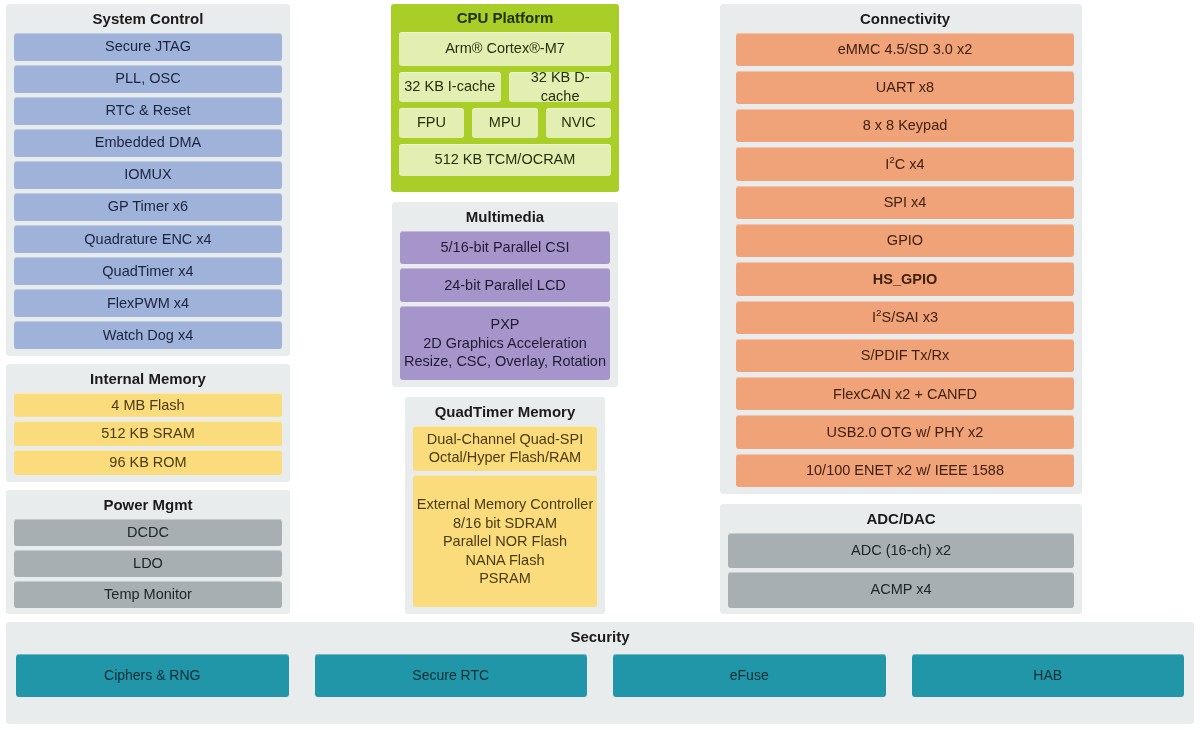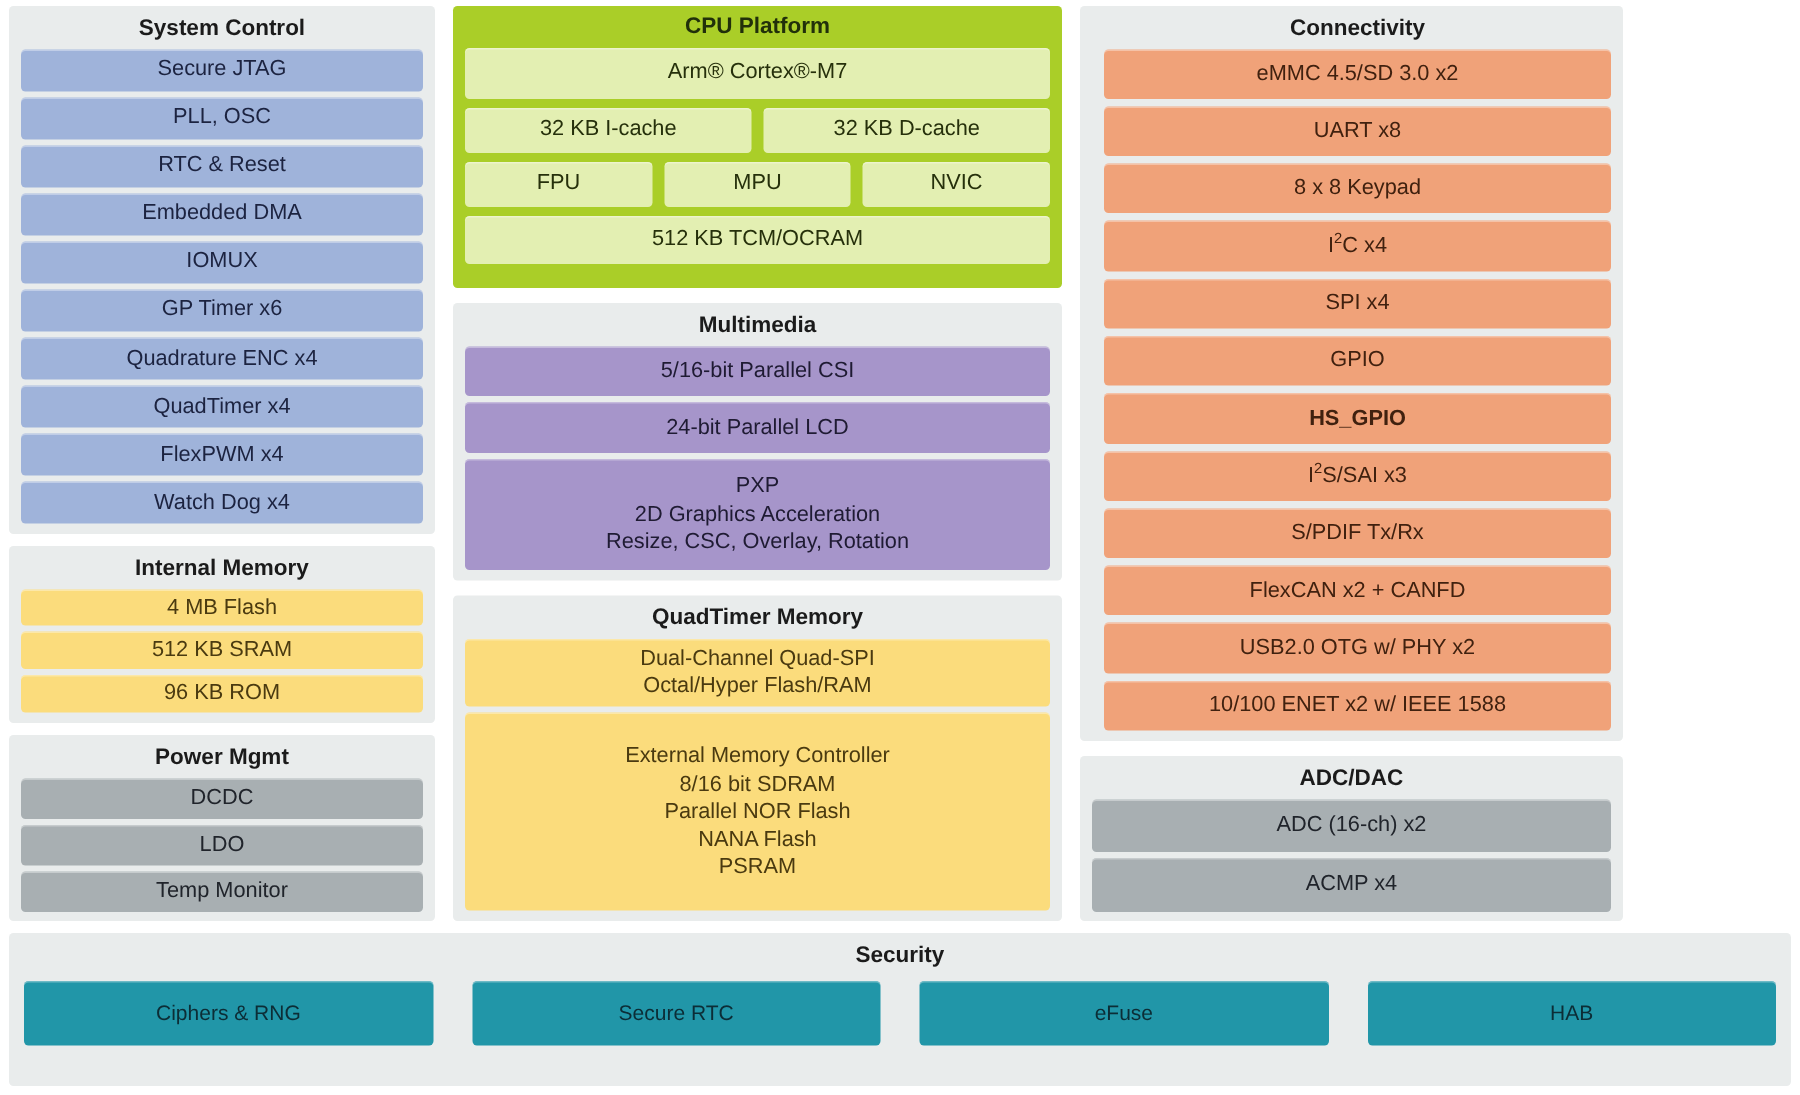--- a/index.html
+++ b/index.html
@@ -17,21 +17,21 @@
     display: flex;
     flex-direction: column;
   }
   .columns {
     display: flex;
     flex-direction: row;
     gap: 12px;
     height: 614px;
   }
   .col-left  { width: 284px; display: flex; flex-direction: column; gap: 8px; }
-  .col-mid   { width: 406px; display: flex; flex-direction: column; gap: 10px; }
+  .col-mid   { width: 406px; display: flex; flex-direction: column; gap: 10px; align-items: center; }
   .col-right { width: 362px; display: flex; flex-direction: column; gap: 10px; }
 
   .panel {
     background: #e9ecec;
     border-radius: 3px;
     padding: 4px 8px 7px 8px;
     display: flex;
     flex-direction: column;
   }
   .panel-title {

